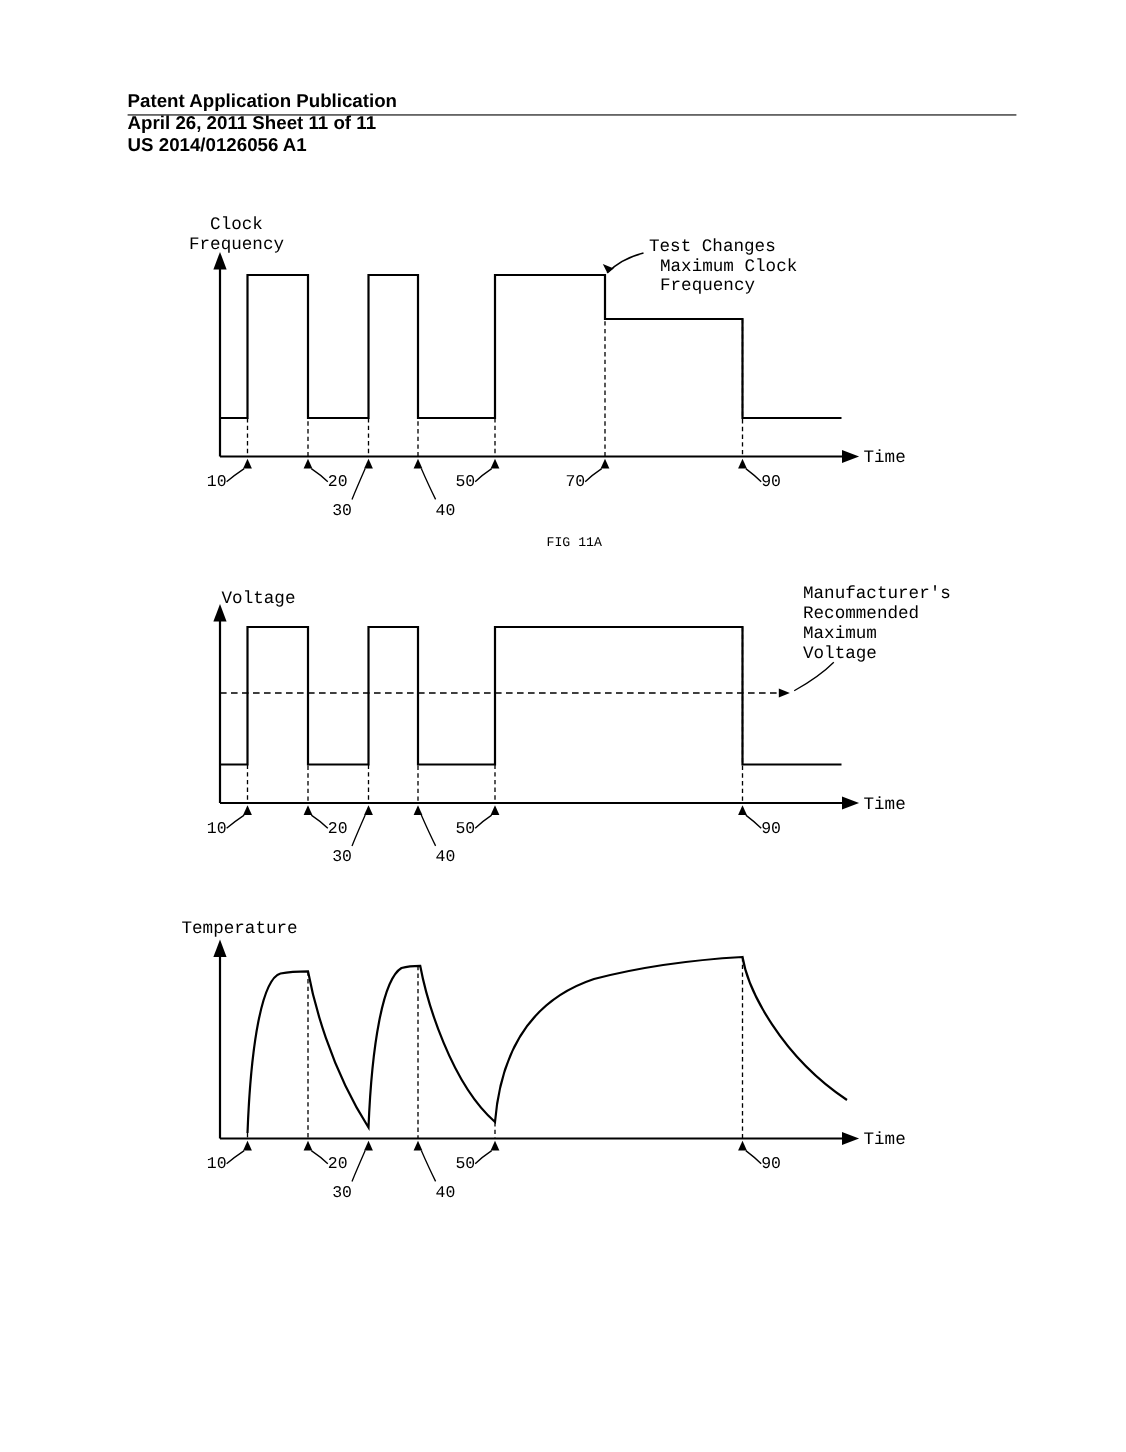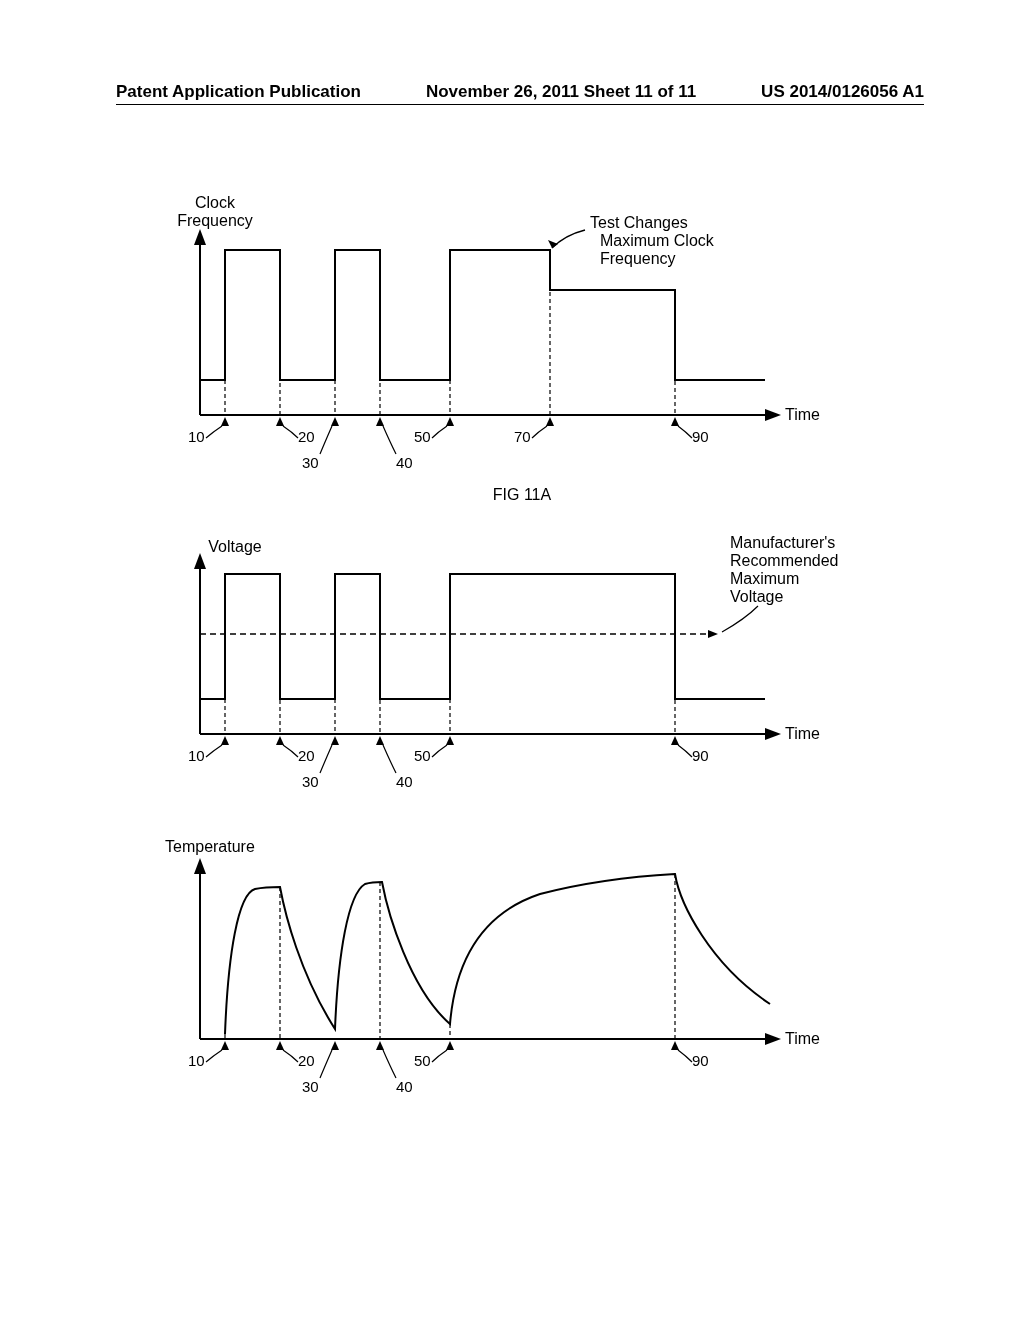--- a/index.html
+++ b/index.html
@@ -13,60 +13,62 @@
     }
     .header {
       position: absolute;
       top: 82px;
       left: 116px;
       right: 100px;
       display: flex;
       justify-content: space-between;
       font-size: 17px;
       font-weight: bold;
+      flex-direction: column;
     }
     .header-divider {
       position: absolute;
       top: 104px;
       left: 116px;
       right: 100px;
       border-top: 1.5px solid #000;
     }
     .figures-container {
       position: absolute;
       top: 190px;
       left: 120px;
       right: 100px;
     }
     .fig {
       position: relative;
       margin-bottom: 30px;
+      font-family: Liberation Mono, monospace;
     }
     .fig svg { display: block; }
     .fig-caption {
       text-align: center;
-      font-size: 16px;
+      font-size: 12px;
       margin-top: 6px;
     }
     .axis-label {
       font-size: 16px;
     }
     .annotation {
       font-size: 16px;
     }
     .tick-label {
       font-size: 15px;
     }
   </style>
 </head>
 <body>
 
 <div class="header">
   <span>Patent Application Publication</span>
-  <span>November 26, 2011  Sheet 11 of 11</span>
+  <span>April 26, 2011  Sheet 11 of 11</span>
   <span>US 2014/0126056 A1</span>
 </div>
 <div class="header-divider"></div>
 
 <div class="figures-container">
 
   <div class="fig">
     <svg width="760" height="290">
       <defs>
         <marker id="arrowA" markerWidth="10" markerHeight="10" refX="5" refY="5" orient="auto">

